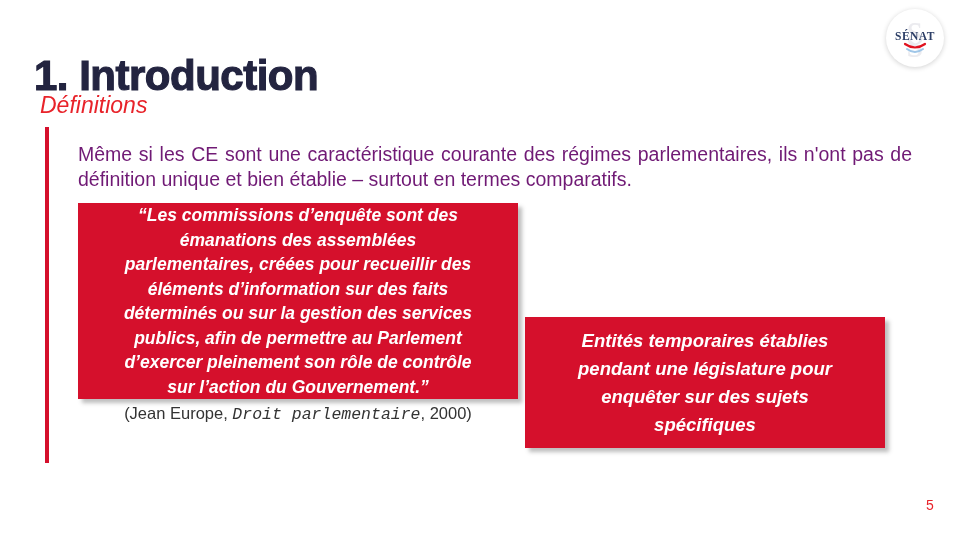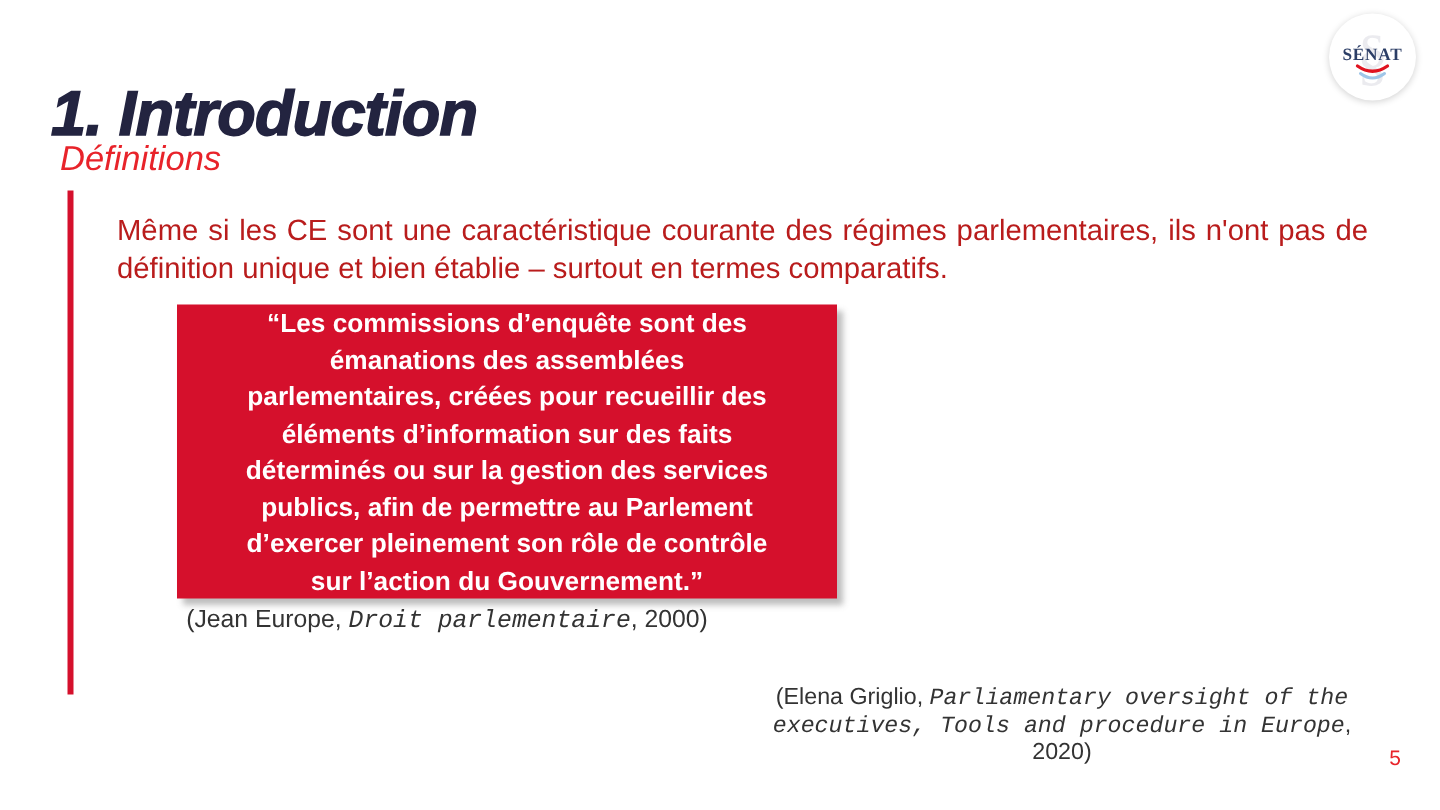--- a/index.html
+++ b/index.html
@@ -14,21 +14,20 @@
     width: 960px; height: 540px;
     background: #ffffff;
   }
   .title {
     position: absolute;
     left: 34px; top: 24px;
     font-size: 42px;
     font-weight: bold;
     letter-spacing: -0.5px;
     color: #232440;
-    font-style: italic;
     -webkit-text-stroke: 1.1px #232440;
   }
   .subtitle {
     position: absolute;
     left: 40px; top: 92px;
     font-size: 23px;
     color: #e8232a;
     font-style: italic;
   }
   .red-bar {
@@ -36,34 +35,34 @@
     left: 45px; top: 127px;
     width: 4px; height: 336px;
     background: #d5102c;
   }
   .paragraph {
     position: absolute;
     left: 78px; top: 122px;
     width: 834px;
     font-size: 19.5px;
     line-height: 25px;
-    color: #b91c1c;
+    color: #701a75;
     text-align: justify;
   }
   .quote-box {
     position: absolute;
     background: #d5102c;
     color: #ffffff;
     font-weight: bold;
+    font-style: italic;
     text-align: center;
     display: flex;
     align-items: center;
     justify-content: center;
     box-shadow: 4px 4px 4px rgba(110,110,110,0.45);
-    margin-left: 40px;
   }
   .quote-box .quote-text { white-space: pre-line; }
   .box-1 {
     left: 78px; top: 203px;
     width: 440px; height: 196px;
     font-size: 17.5px;
     line-height: 24.5px;
   }
   .box-2 {
     left: 525px; top: 317px;
@@ -127,24 +126,27 @@
 déterminés ou sur la gestion des services
 publics, afin de permettre au Parlement
 d’exercer pleinement son rôle de contrôle
 sur l’action du Gouvernement.”</span>
   </div>
 
   <div class="citation citation-1">
     <span>(Jean Europe, </span><span class="cit-italic">Droit parlementaire</span><span>, 2000)</span>
   </div>
 
+  <div class="quote-box box-2">
+    <span class="quote-text">Entités temporaires établies
+pendant une législature pour
+enquêter sur des sujets
+spécifiques</span>
+  </div>
 
-  <div class="citation citation-2">
-    <span>(Elena Griglio, </span><span class="cit-italic">Parliamentary oversight of the executives, Tools and procedure in Europe</span><span>, 2020)</span>
-  </div>
 
   <div class="logo">
     <svg viewBox="0 0 58 58">
       <text x="29" y="43" font-size="42" fill="#ebebef" text-anchor="middle" font-family="Liberation Serif, serif">§</text>
       <text x="29" y="31" font-size="11.5" font-weight="bold" fill="#2c3e66" text-anchor="middle" letter-spacing="0.5" font-family="Liberation Serif, serif">SÉNAT</text>
       <path d="M19 35 Q29 42 39 35" stroke="#e01320" stroke-width="2.2" fill="none" stroke-linecap="round"></path>
       <path d="M21 40 Q29 46 37 40" stroke="#9fc6e8" stroke-width="2" fill="none" stroke-linecap="round"></path>
     </svg>
   </div>
 

